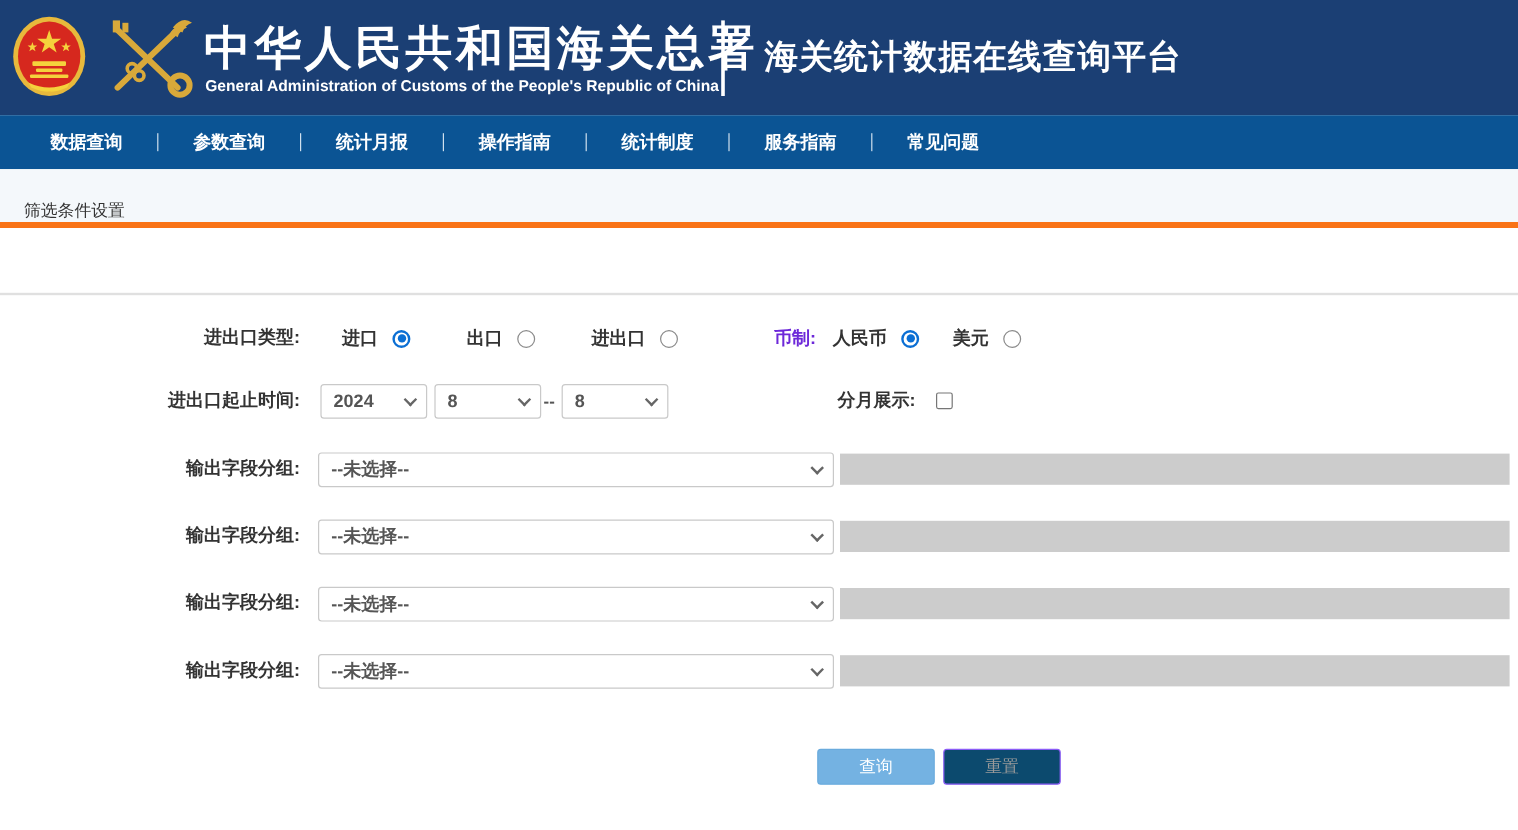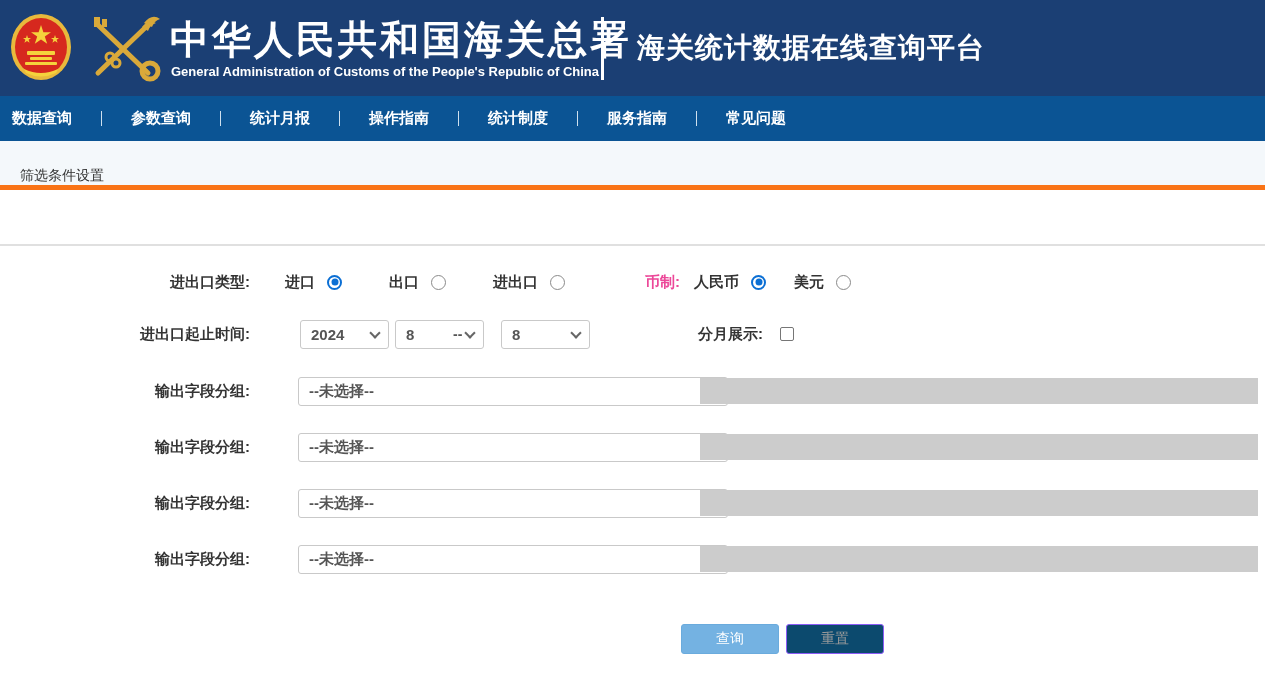--- a/index.html
+++ b/index.html
@@ -24,21 +24,21 @@
   }
   .header-divider { position:absolute; left:601px; top:17px; width:3px; height:63px; background:#ffffff; }
   .platform-title {
     position:absolute; left:617px; top:29px; color:#ffffff; font-weight:bold;
     font-size:28px; letter-spacing:1px; white-space:nowrap;margin-left:20px;
   }
 
   
   .nav {
     position:absolute; top:96px; left:0; width:1265px; height:45px; background:#0b5494;
-    display:flex; align-items:center; padding-left:12px;
+    display:flex; align-items:center; padding-left:42px;
   }
   .nav-item {
     color:#ffffff; font-size:15px; font-weight:bold; white-space:nowrap; cursor:pointer;
   }
   .nav-sep { width:1px; height:15px; background:#cfe0ee; margin:0 29px; }
 
   
   .filter-bar {
     position:absolute; top:141px; left:0; width:1265px; height:49px;
     background:#f4f8fb; border-bottom:5px solid #f97316;
@@ -62,27 +62,27 @@
   .radio-circle {
     width:15px; height:15px; border-radius:50%; border:1px solid #8a8a8a; background:#ffffff;
     position:relative; flex:0 0 auto;
   }
   .radio-circle.selected { border:2px solid #0b6fd4; }
   .radio-circle.selected::after {
     content:""; position:absolute; left:50%; top:50%; transform:translate(-50%,-50%);
     width:7px; height:7px; border-radius:50%; background:#0b6fd4;
   }
   .currency-group { position:absolute; left:645px; top:0; height:28px; display:flex; align-items:center; }
-  .currency-label { font-size:15px; color:#ec4899; margin-right:14px; }
+  .currency-label { font-size:15px; color:#6d28d9; margin-right:14px; }
   .currency-group .radio-group2 { display:flex; align-items:flex-end; gap:28px; }
 
   
   .sel {
     position:absolute; top:0; height:29px; background:#ffffff; border:1px solid #c9c9c9; border-radius:3px;
-    display:flex; align-items:center; padding:0 10px; font-size:15px; color:#555555; cursor:pointer;margin-left:33px;
+    display:flex; align-items:center; padding:0 10px; font-size:15px; color:#555555; cursor:pointer;
   }
   .sel .chev { position:absolute; right:9px; top:50%; margin-top:-6px; }
   .chev {
     width:8px; height:8px; border-right:2px solid #666666; border-bottom:2px solid #666666;
     transform:rotate(45deg); display:inline-block;
   }
   .date-sep { position:absolute; left:453px; top:0; line-height:29px; font-size:14px; color:#555555; }
   .monthly-label { position:absolute; left:698px; top:0; font-size:15px; color:#333333; line-height:28px; }
   .monthly-checkbox {
     position:absolute; left:780px; top:7px; width:14px; height:14px;

